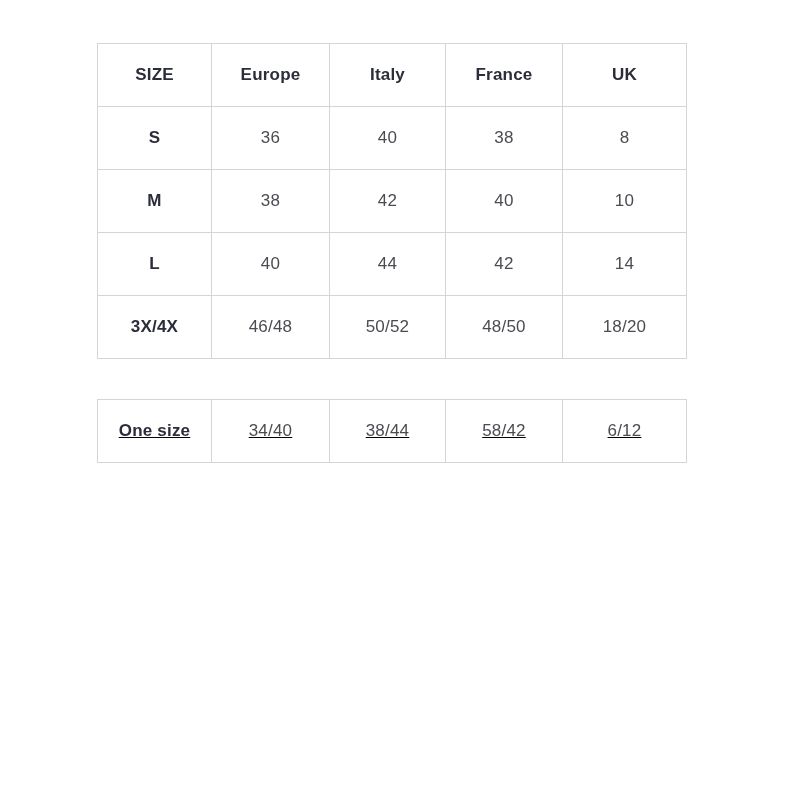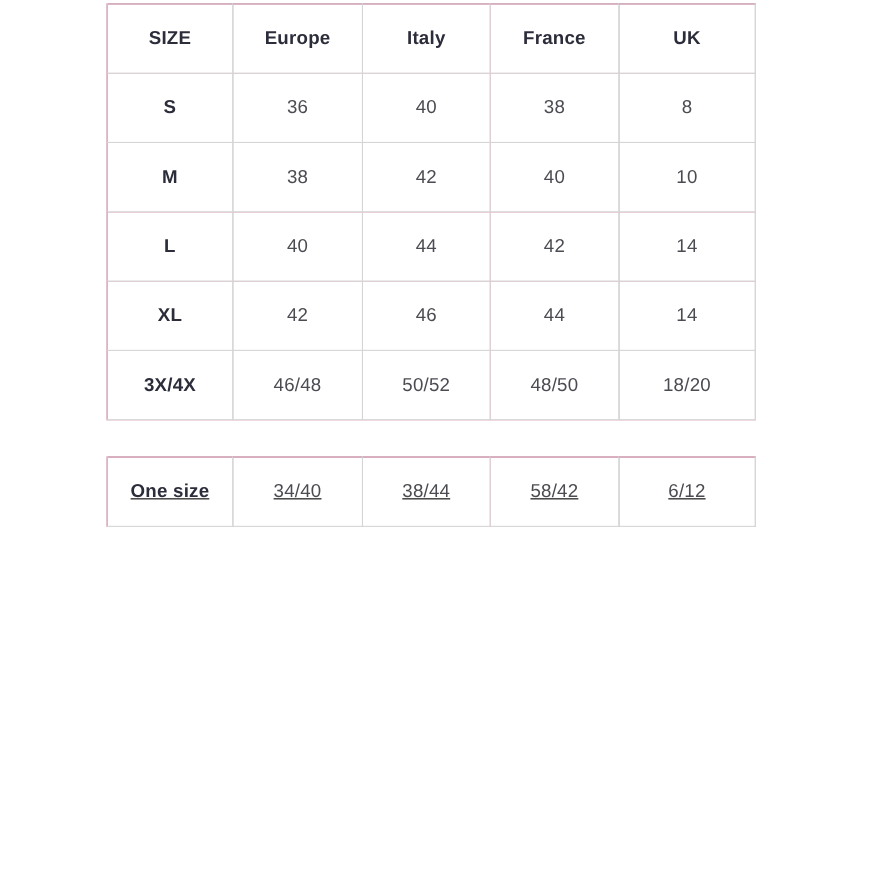--- a/index.html
+++ b/index.html
@@ -16,21 +16,22 @@
   }
   .tables-wrap {
     position: absolute;
     left: 97px;
     top: 3px;
   }
   table.size-table {
     border-collapse: collapse;
     table-layout: fixed;
     width: 589px;
-    background: #be185d;
+    background: #3b82f6;
+    margin-top: 40px;
   }
   table.size-table th,
   table.size-table td {
     border: 1px solid #d5d5d5;
     height: 62px;
     text-align: center;
     vertical-align: middle;
     font-size: 17px;
     padding: 0;
     background: #ffffff;
@@ -84,27 +85,20 @@
           <td>10</td>
         </tr>
         <tr>
           <th>L</th>
           <td>40</td>
           <td>44</td>
           <td>42</td>
           <td>14</td>
         </tr>
         <tr>
-          <th>XL</th>
-          <td>42</td>
-          <td>46</td>
-          <td>44</td>
-          <td>14</td>
-        </tr>
-        <tr>
           <th>3X/4X</th>
           <td>46/48</td>
           <td>50/52</td>
           <td>48/50</td>
           <td>18/20</td>
         </tr>
       </tbody>
   </table>
 
   <table class="size-table secondary">

